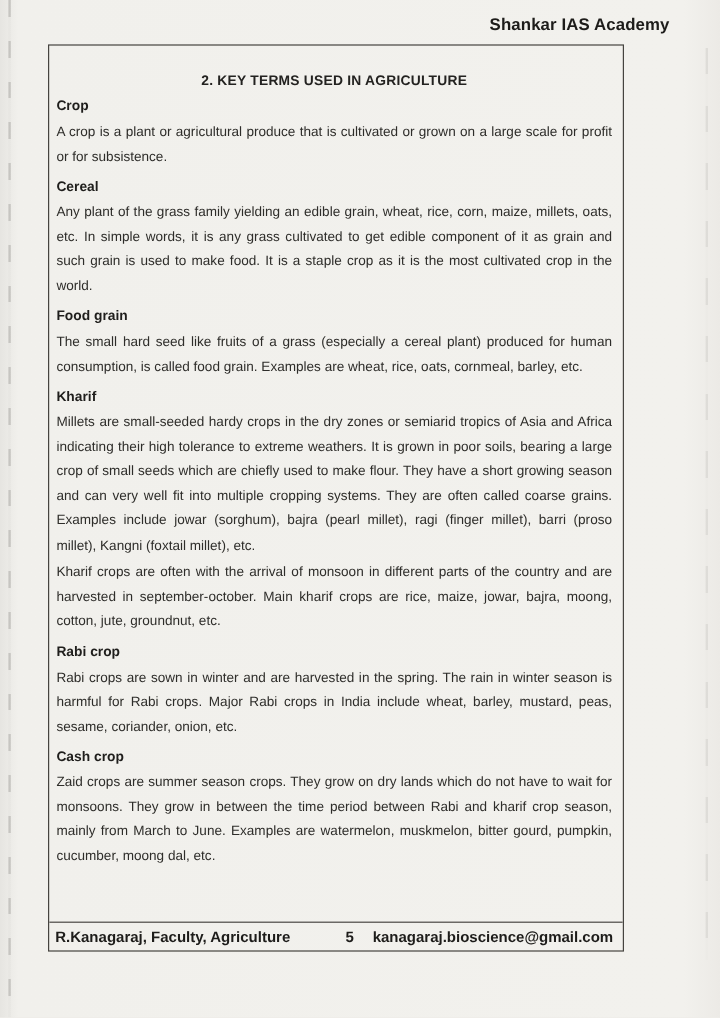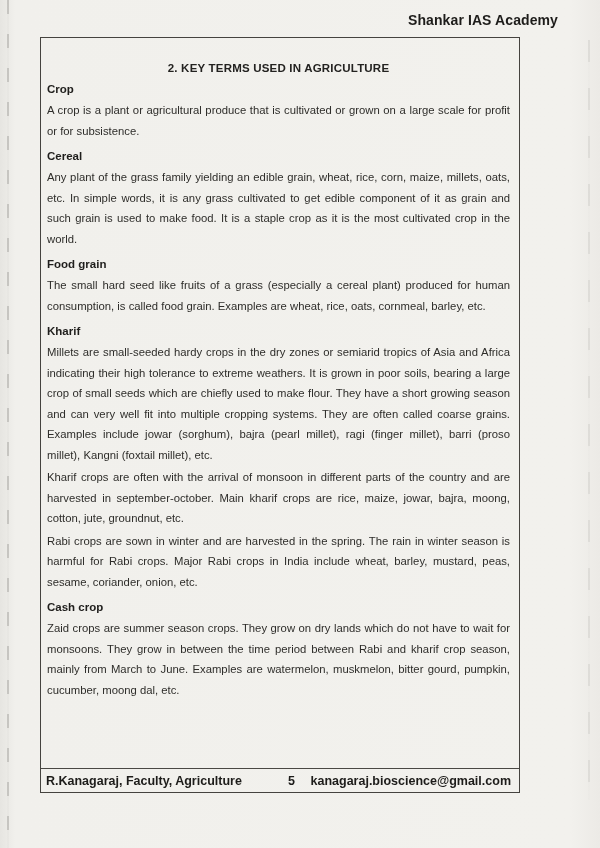--- a/index.html
+++ b/index.html
@@ -153,20 +153,21 @@
     <h2>Kharif</h2>
     <p>Millets are small-seeded hardy crops in the dry zones or semiarid tropics of Asia and Africa indicating their high tolerance to extreme weathers. It is grown in poor soils, bearing a large crop of small seeds which are chiefly used to make flour. They have a short growing season and can very well fit into multiple cropping systems. They are often called coarse grains. Examples include jowar (sorghum), bajra (pearl millet), ragi (finger millet), barri (proso millet), Kangni (foxtail millet), etc.</p>
   </section>
 
 
   <section class="section">
     <p>Kharif crops are often with the arrival of monsoon in different parts of the country and are harvested in september-october. Main kharif crops are rice, maize, jowar, bajra, moong, cotton, jute, groundnut, etc.</p>
   </section>
 
   <section class="section">
+    <h2>Rabi crop</h2>
     <p>Rabi crops are sown in winter and are harvested in the spring. The rain in winter season is harmful for Rabi crops. Major Rabi crops in India include wheat, barley, mustard, peas, sesame, coriander, onion, etc.</p>
   </section>
 
   <section class="section">
     <h2>Cash crop</h2>
     <p>Zaid crops are summer season crops. They grow on dry lands which do not have to wait for monsoons. They grow in between the time period between Rabi and kharif crop season, mainly from March to June. Examples are watermelon, muskmelon, bitter gourd, pumpkin, cucumber, moong dal, etc.</p>
   </section>
 </div>
     </div>
 

